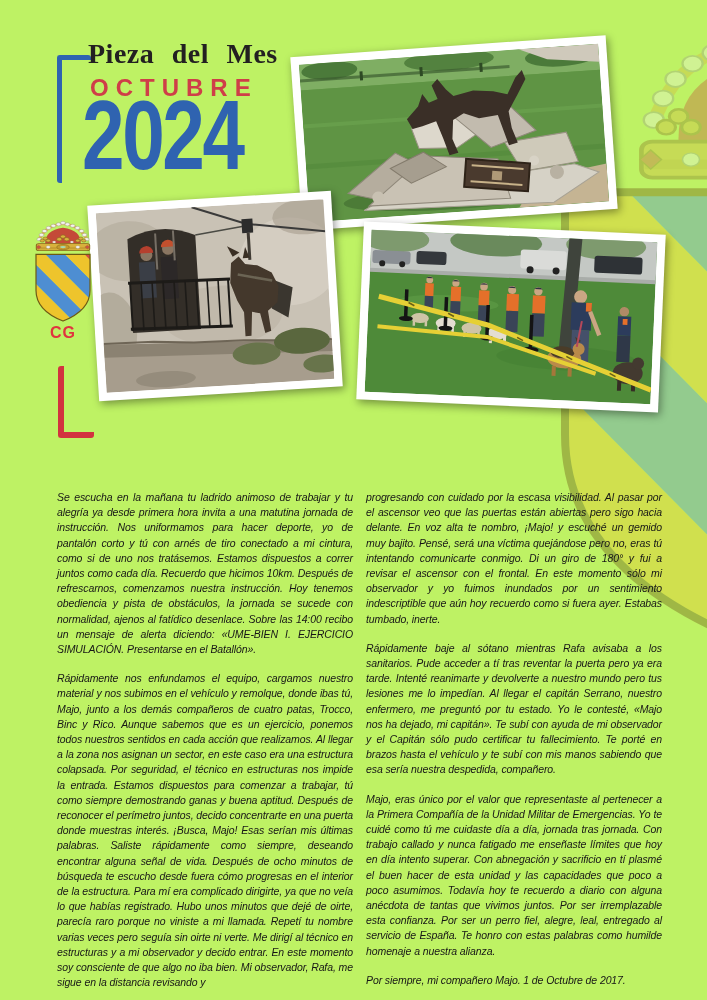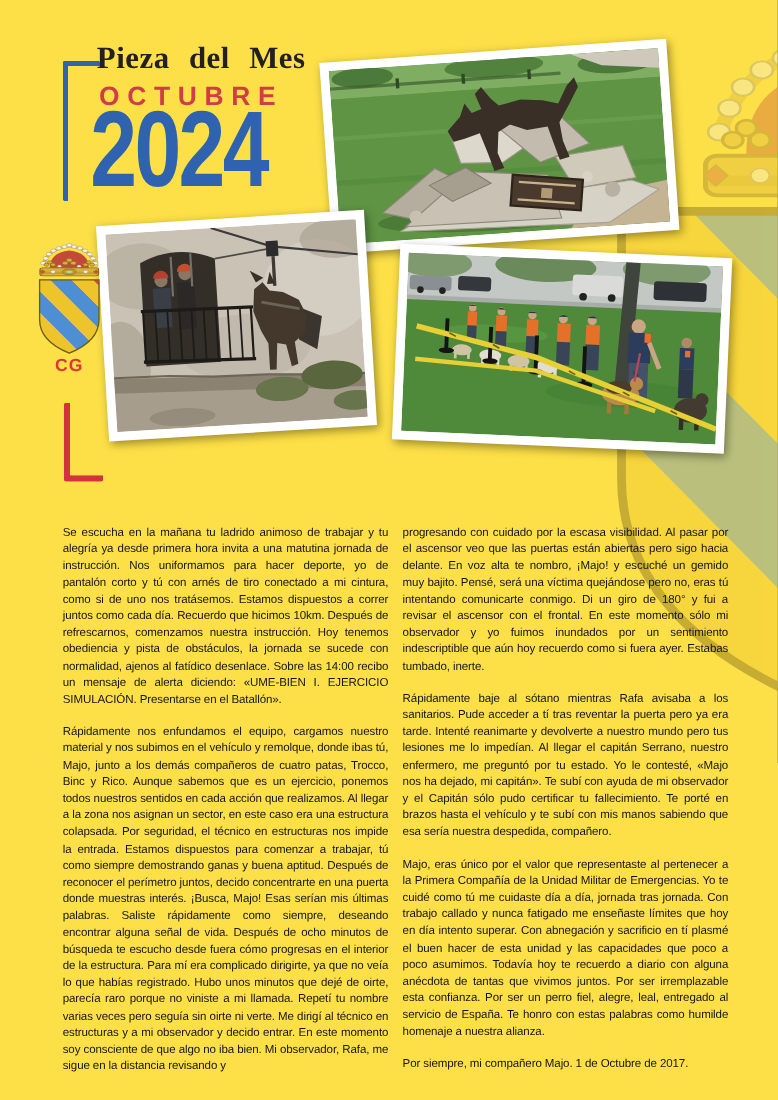--- a/index.html
+++ b/index.html
@@ -2,21 +2,21 @@
 <html style="--red: #cf3e48; --blue: #2f63b0; --red2: #d2333f; --crest-red: #e0343f; --title-ink: #2d292a;"><head>
 <meta charset="utf-8">
 <style>
   :root{
     --red:#cf3e48; --blue:#2f63b0; --red2:#d2333f; --ink:#1c1c1c;
     --title-ink:#2d292a; --crest-red:#e0343f;
   }
   *{margin:0;padding:0;box-sizing:border-box;}
   html,body{background:#888;}
   .page{
-    position:relative; width:707px; height:1000px; background:#fde047;
+    position:relative; width:707px; height:1000px; background:#bef264;
     margin:0 auto; overflow:hidden;
     font-family:"Liberation Sans", sans-serif; color:var(--ink);
   }
   
   .bracket-blue{position:absolute; left:57px; top:55px; width:34px; height:128px;
     border-left:5px solid var(--blue); border-top:5px solid var(--blue); border-radius:3px; z-index:5;}
   .bracket-red{position:absolute; left:58px; top:366px; width:36px; height:72px;
     border-left:6px solid var(--red2); border-bottom:6px solid var(--red2); border-radius:3px; z-index:5;}
   .kicker{position:absolute; left:88px; top:38px; z-index:5;
     font-family:"Liberation Serif", serif; font-weight:bold; font-size:28px; color:#232021;
@@ -45,21 +45,21 @@
   .photo2{left:93px;  top:198px; transform:rotate(-3.5deg); z-index:3;}
   .photo3{left:360px; top:228px; transform:rotate(2.5deg); z-index:4;}
   
   .title{position:absolute; left:38px; top:402px; width:632px; text-align:center; z-index:6;
     font-family:"Liberation Serif", serif; font-weight:bold; color:var(--title-ink);
     font-size:31px; line-height:34px; letter-spacing:-.5px;}
   .title .t-em{font-style:italic; margin-left:7px;}
   
   .col{position:absolute; top:477px; width:296px; z-index:6;
     font-size:10.5px; line-height:15.2px; text-align:justify; letter-spacing:-.1px; color:#161616;}
-  .col p{margin:0 0 14px 0;}
+  .col p{margin:13px 0 14px 0;font-style:italic;}
   .col-left{left:57px;}
   .col-right{left:366px;}
 </style>
 </head>
 <body>
 
 <svg width="0" height="0" style="position:absolute" aria-hidden="true">
   <defs>
     <clipPath id="shieldClip">
       <path d="M10,8 H190 V128 Q190,194 100,230 Q10,194 10,128 Z"></path>

